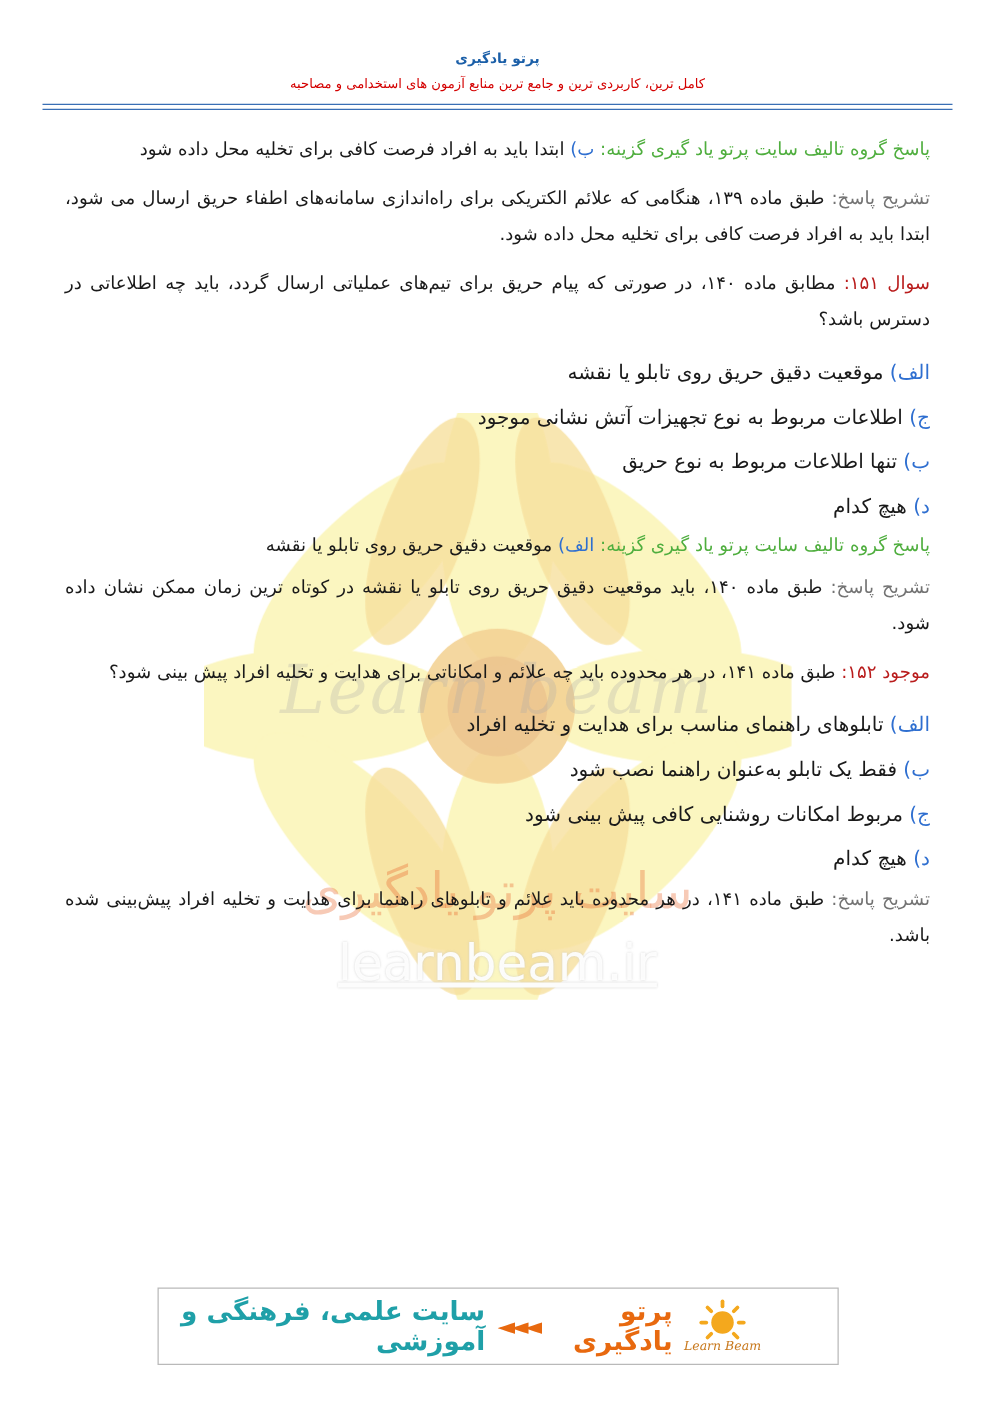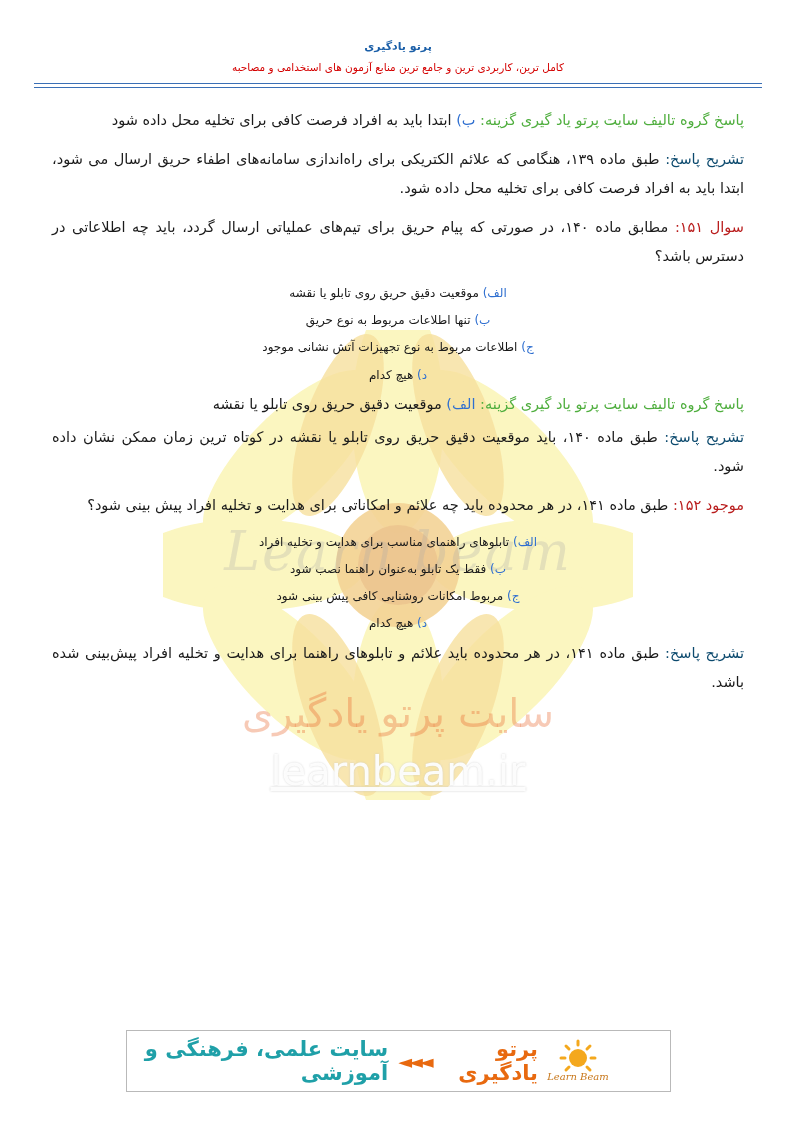--- a/index.html
+++ b/index.html
@@ -101,26 +101,26 @@
     padding: 18px 52px 0 52px;
     text-align: justify;
   }
   .para {
     font-size: 14.5px;
     line-height: 2.0;
     margin: 0 0 10px 0;
     color: #1a1a1a;
   }
   .lbl-answer { color: #4fae3e; }
-  .lbl-explain { color: #0c4a6e; }
+  .lbl-explain { color: #737373; }
   .lbl-question { color: #b91c1c; }
   .lbl-opt { color: #2f6fd0; }
   .opt {
-    text-align: center;
-    font-size: 12px;
+    text-align: right;
+    font-size: 16px;
     line-height: 2.1;
     margin: 0 0 2px 0;
     color: #1a1a1a;
   }
   .tight { margin-bottom: 4px; }
 
   
   .footer {
     position: absolute;
     left: 126px;
@@ -217,24 +217,24 @@
     </p>
 
     <p class="para">
       <span class="lbl-question">سوال ۱۵۱:</span><span> مطابق ماده ۱۴۰، در صورتی که پیام حریق برای تیم‌های عملیاتی ارسال گردد، باید چه اطلاعاتی در دسترس باشد؟</span>
     </p>
 
     <p class="opt">
       <span class="lbl-opt">الف)</span><span> موقعیت دقیق حریق روی تابلو یا نقشه</span>
     </p>
     <p class="opt">
+      <span class="lbl-opt">ج)</span><span> اطلاعات مربوط به نوع تجهیزات آتش نشانی موجود</span>
+    </p>
+    <p class="opt">
       <span class="lbl-opt">ب)</span><span> تنها اطلاعات مربوط به نوع حریق</span>
-    </p>
-    <p class="opt">
-      <span class="lbl-opt">ج)</span><span> اطلاعات مربوط به نوع تجهیزات آتش نشانی موجود</span>
     </p>
     <p class="opt">
       <span class="lbl-opt">د)</span><span> هیچ کدام</span>
     </p>
 
     <p class="para tight">
       <span class="lbl-answer">پاسخ گروه تالیف سایت پرتو یاد گیری گزینه:</span>
       <span class="lbl-opt">الف)</span><span> موقعیت دقیق حریق روی تابلو یا نقشه</span>
     </p>
 

